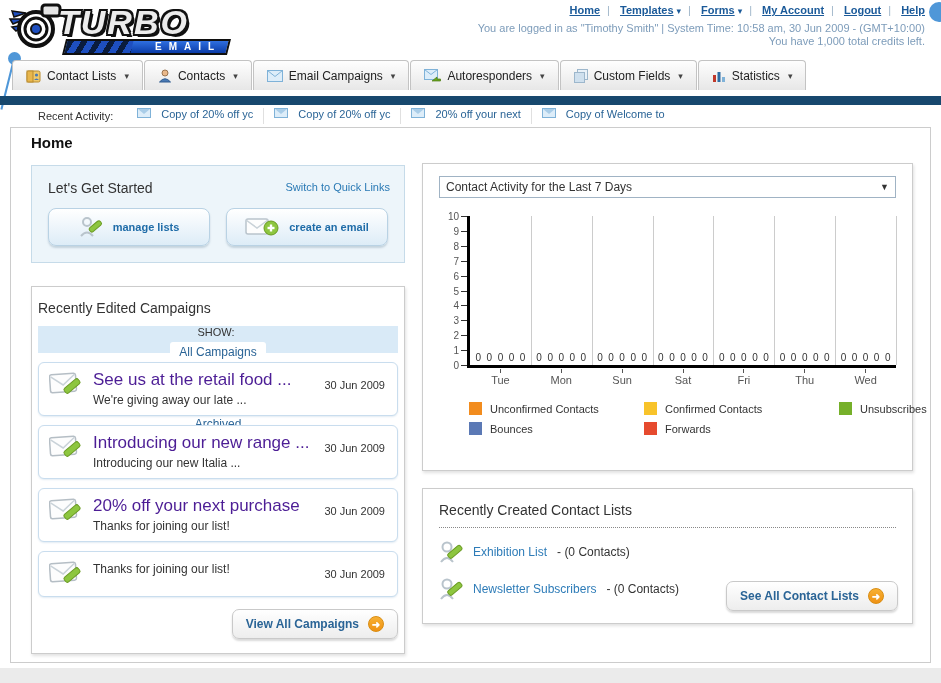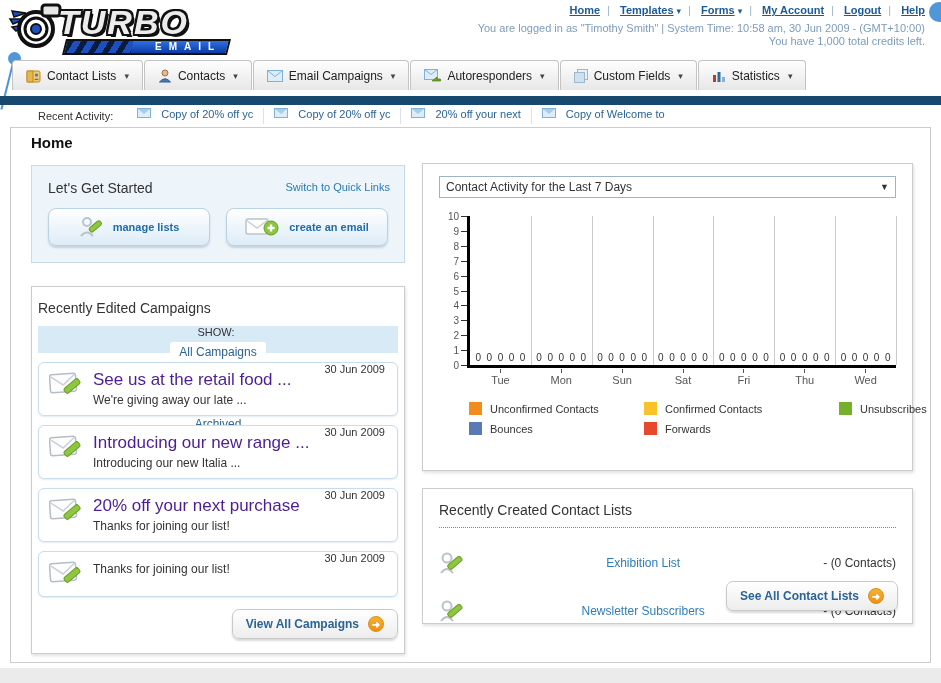--- a/index.html
+++ b/index.html
@@ -80,21 +80,21 @@
   .camp-panel { margin-top:23px; padding:13px 6px 14px; }
   .filterbar { margin-top:10px; background:#d9eaf7; height:27px; display:flex; align-items:center; gap:4px; padding:0 8px; font-size:12px;flex-direction:column; }
   .show-label { color:#333; margin-right:4px; font-size:11px; }
   .ftab { color:#2a6496; padding:3px 9px; cursor:pointer; border-radius:3px; }
   .ftab.active { background:#fff; }
   .camp-item { position:relative; margin-top:9px; border:1px solid #c9ddee; border-radius:6px; background:#fff;
     box-shadow:0 1px 2px #e2ebf3; padding:7px 10px 8px 54px; min-height:46px; cursor:pointer; }
   .camp-item .cicon { position:absolute; left:10px; top:8px; }
   .camp-title { font-size:17px; color:#4c1d95; cursor:pointer; }
   .camp-sub { font-size:12px; color:#333; margin-top:3px; }
-  .camp-date { position:absolute; right:12px; top:0; font-size:11px; color:#333; }
+  .camp-date { position:absolute; right:12px; top:16px; font-size:11px; color:#333; }
   .viewall-row { margin-top:12px; text-align:right; }
   .pill-btn { display:inline-flex; align-items:center; gap:9px; padding:6px 13px; border:1px solid #c9c9c9; border-radius:7px;
     background:linear-gradient(#ffffff,#ededed); box-shadow:0 2px 2px rgba(0,0,0,0.15); font-size:12px; font-weight:bold; color:#2a6496; cursor:pointer; }
   .orange-arrow { width:16px; height:16px; border-radius:50%; background:linear-gradient(#f8b salmon,#ef9214); background:linear-gradient(#f7b033,#ef9214);
     border:1px solid #d98d12; color:#fff; font-size:10px; line-height:15px; text-align:center; font-weight:bold; }
 
   
   .stats-panel { padding:12px 16px 10px; height:308px; }
   .fake-select { height:22px; border:1px solid #a0b3c4; background:#fff; display:flex; align-items:center;
     justify-content:space-between; padding:0 6px; font-size:12px; color:#333; cursor:pointer; }
@@ -112,21 +112,21 @@
   .day-cell { flex:1; text-align:center; font-size:11px; color:#555; }
   .day-tick { width:1px; height:4px; background:#555; margin:0 auto 1px; }
   .legend { margin:16px 0 0 30px; display:grid; grid-template-columns:175px 195px 1fr; row-gap:7px; }
   .legend-item { display:flex; align-items:center; gap:8px; }
   .legend-swatch { width:13px; height:13px; flex:none; }
   .legend-label { font-size:11px; color:#333; }
 
   
   .cl-panel { margin-top:17px; padding:13px 16px 12px; height:136px; position:relative; }
   .dotted { border-bottom:1px dotted #888; margin-top:9px; }
-  .cl-item { display:flex; align-items:center; gap:28px; margin-top:22px; cursor:pointer;justify-content:space-between; }
+  .cl-item { display:flex; align-items:center; gap:10px; margin-top:11px; cursor:pointer; }
   .cl-link { font-size:12px; color:#2e7cb8; }
   .cl-suffix { font-size:12px; color:#333; }
   .cl-btn-row { position:absolute; right:14px; bottom:12px; }
 
   svg { display:block; }
 </style>
 </head>
 <body>
 
 <div id="screen">

